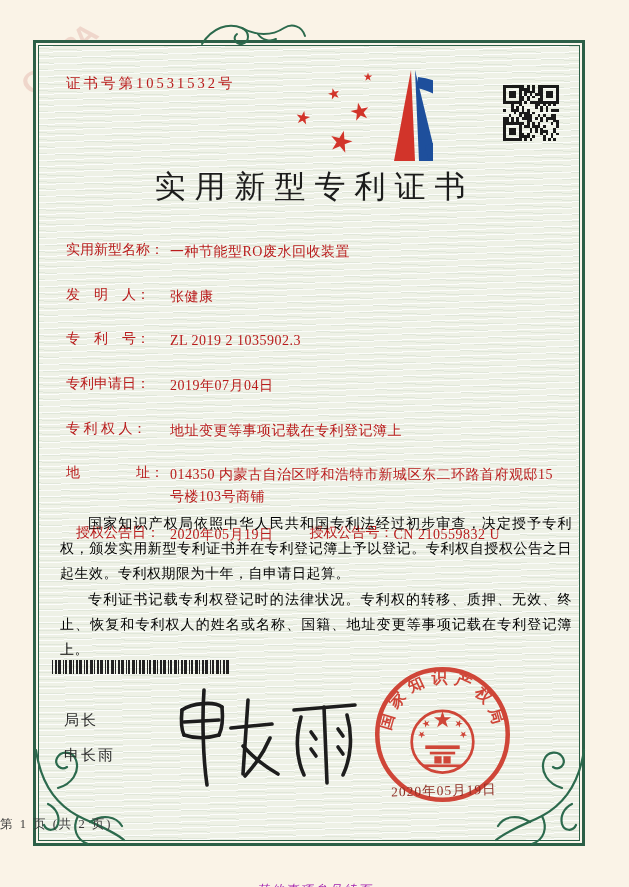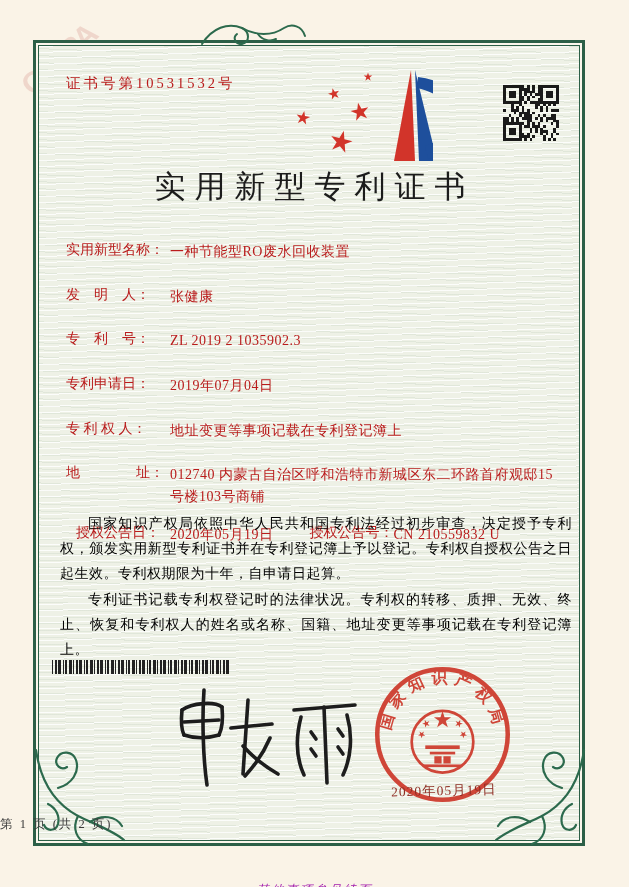--- a/index.html
+++ b/index.html
@@ -284,21 +284,21 @@
     <div class="frow">
       <span class="flabel">专　利　号：</span><span class="fvalue">ZL 2019 2 1035902.3</span>
     </div>
     <div class="frow">
       <span class="flabel">专利申请日：</span><span class="fvalue">2019年07月04日</span>
     </div>
     <div class="frow">
       <span class="flabel">专 利 权 人：</span><span class="fvalue">地址变更等事项记载在专利登记簿上</span>
     </div>
     <div class="frow" style="margin-bottom:16px;">
-      <span class="flabel">地　　　　址：</span><span class="fvalue" style="width:392px;">012740 内蒙古自治区呼和浩特市新城区东二环路首府观邸15号楼103号商铺</span>
+      <span class="flabel">地　　　　址：</span><span class="fvalue" style="width:392px;">014350 内蒙古自治区呼和浩特市新城区东二环路首府观邸15号楼103号商铺</span>
     </div>
     <div class="frow grant-row">
       <span>
         <span class="flabel">授权公告日：</span><span class="fvalue">2020年05月19日</span>
       </span>
       <span>
         <span class="flabel" style="width:auto;">授权公告号：</span><span class="fvalue">CN 210559832 U</span>
       </span>
     </div>
   </div>
@@ -355,20 +355,24 @@
       <rect x="150" y="0" width="2" height="14" fill="#222"></rect>
       <rect x="153" y="0" width="3" height="14" fill="#222"></rect>
       <rect x="158" y="0" width="1" height="14" fill="#222"></rect>
       <rect x="160" y="0" width="2" height="14" fill="#222"></rect>
       <rect x="164" y="0" width="3" height="14" fill="#222"></rect>
       <rect x="168" y="0" width="1" height="14" fill="#222"></rect>
       <rect x="171" y="0" width="2" height="14" fill="#222"></rect>
       <rect x="174" y="0" width="3" height="14" fill="#222"></rect>
     </svg>
 
+  <div class="sig-block">
+    <div>局长</div>
+    <div>申长雨</div>
+  </div>
 
   <svg class="sig-svg" width="215" height="105" viewBox="0 0 215 105">
     <g stroke="#1d1d1d" fill="none" stroke-width="3.6" stroke-linecap="round" stroke-linejoin="round">
       <path d="M56,4 C54,32 55,72 59,99"></path>
       <path d="M34,24 C44,17 66,15 74,21"></path>
       <path d="M34,24 C33,34 33,43 36,49"></path>
       <path d="M74,21 C75,32 74,43 71,49"></path>
       <path d="M36,36 L71,34"></path>
       <path d="M36,49 C48,53 61,52 71,49"></path>
       <path d="M100,14 L95,88"></path>

